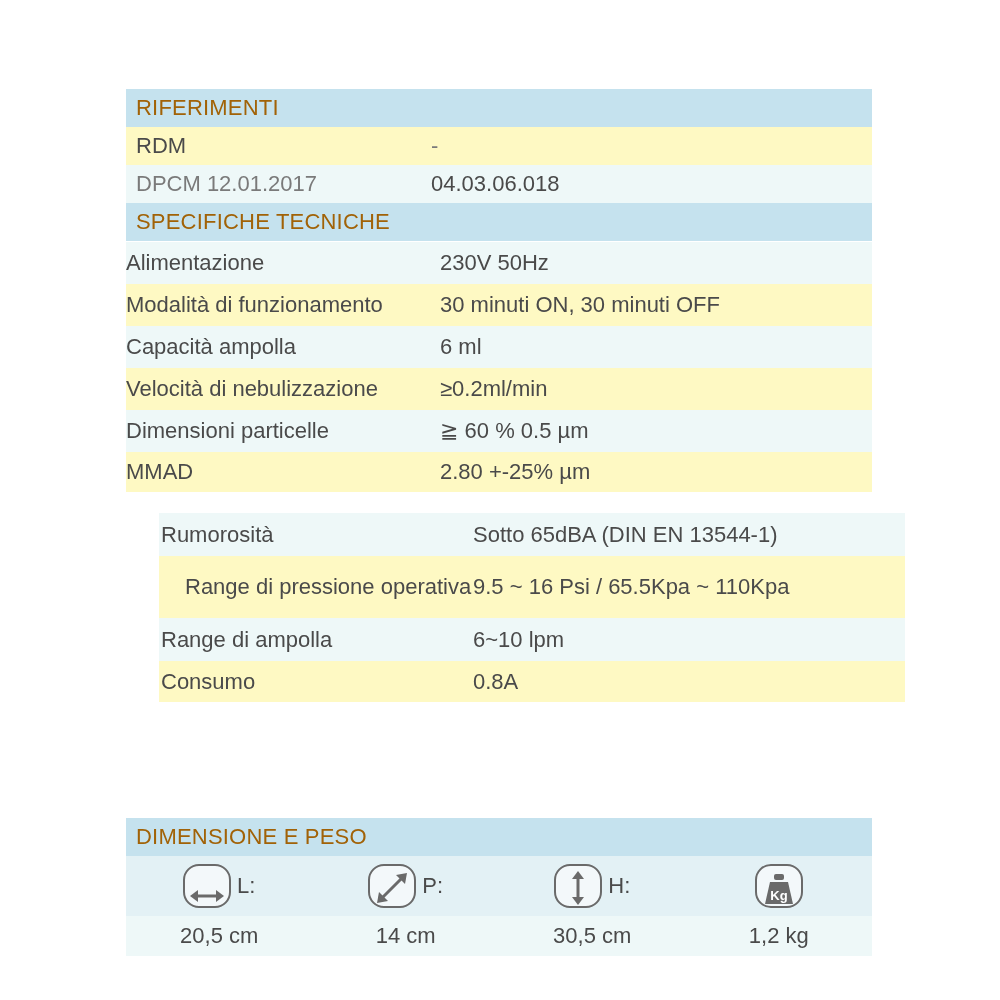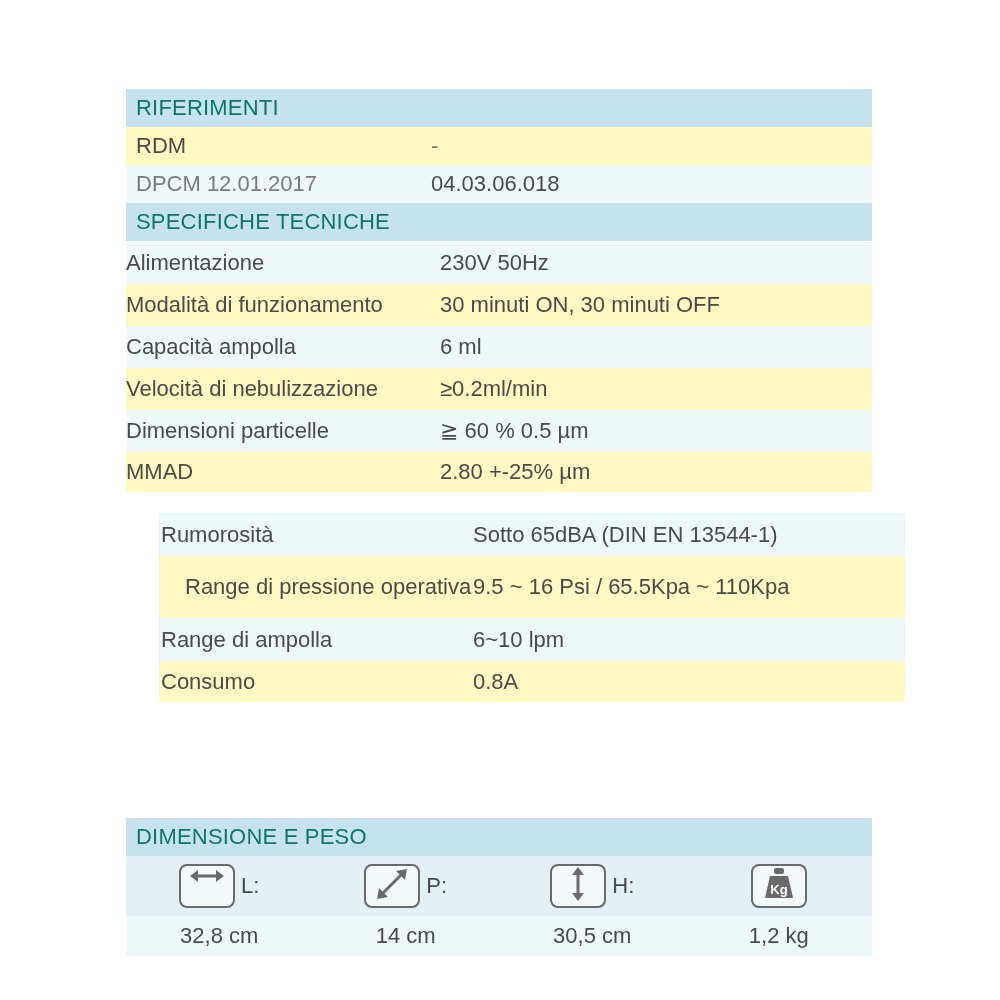--- a/index.html
+++ b/index.html
@@ -1,34 +1,34 @@
 <!DOCTYPE html>
 <html><head>
 <meta charset="utf-8">
 <style>
   html, body { margin: 0; padding: 0; background: #ffffff; }
   body { width: 1000px; height: 1000px; position: relative; overflow: hidden;
          font-family: "Liberation Sans", "DejaVu Sans", sans-serif; color: #4a4a4a; }
   .block { position: absolute; left: 126px; width: 746px; }
   .hdr { background: #c5e2ee; height: 38px; display: flex; align-items: center;
-         padding-left: 10px; font-size: 22px; color: #0f766e; letter-spacing: 0.2px; }
+         padding-left: 10px; font-size: 22px; color: #a16207; letter-spacing: 0.2px; }
   .row { display: flex; align-items: center; font-size: 22px; color: #4a4a4a; }
   .row .k { width: 305px; padding-left: 10px; box-sizing: border-box; }
   .row .v { flex: 1; }
   .r-light { background: #eef8f8; }
   .r-mid { background: #fef9c3; }
   .muted { color: #7a7a7a; }
   .spec .row .k { padding-left: 0; width: 314px; }
   .spec2 { left: 129px; width: 746px; margin-left: 30px; }
   .spec2 .row .k { padding-left: 2px; width: 314px; }
   .dims-icons { display: flex; height: 60px; background: #e3f1f5; align-items: center; }
   .dims-vals { display: flex; height: 40px; background: #eef8f8; align-items: center; }
   .cell { flex: 1; display: flex; justify-content: center; align-items: center; font-size: 22px; color: #4a4a4a; }
-  .icon-box { width: 56px; height: 44px; border: 2px solid #6a6a6a; border-radius: 8px;
-              box-sizing: border-box; display: flex; align-items: flex-start; justify-content: center; margin-right: 6px; background: #f3f8fa; }
+  .icon-box { width: 48px; height: 44px; border: 2px solid #6a6a6a; border-radius: 16px;
+              box-sizing: border-box; display: flex; align-items: flex-end; justify-content: center; margin-right: 6px; background: #f3f8fa; }
   .icon-box svg { display: block; }
 </style>
 </head>
 <body>
 
 <section class="block" style="top:89px;">
   <div class="hdr">RIFERIMENTI</div>
   <div class="row r-mid" style="height:38px;">
     <span class="k">RDM</span>
     <span class="v muted">-</span>
@@ -123,18 +123,18 @@
       <span class="icon-box" style="margin-right:0;">
         <svg width="34" height="34" viewBox="0 0 34 34">
             <rect x="12" y="2" width="10" height="6" rx="2" fill="#6a6a6a"></rect>
             <path d="M8 10 H26 L31 32 H3 Z" fill="#6a6a6a"></path>
             <text x="17" y="28" text-anchor="middle" font-family="Liberation Sans, sans-serif" font-size="13" font-weight="bold" fill="#ffffff">Kg</text>
           </svg>
       </span>
     </div>
   </div>
   <div class="dims-vals">
-    <div class="cell">32,8 cm</div>
+    <div class="cell">20,5 cm</div>
     <div class="cell">14 cm</div>
     <div class="cell">30,5 cm</div>
     <div class="cell">1,2 kg</div>
   </div>
 </section>
 
 </body></html>

